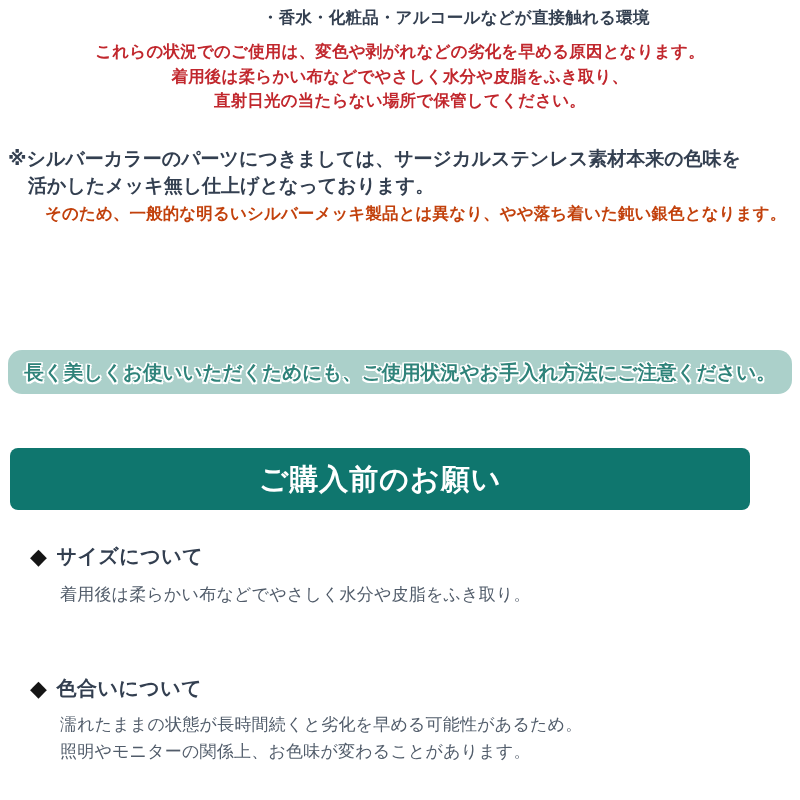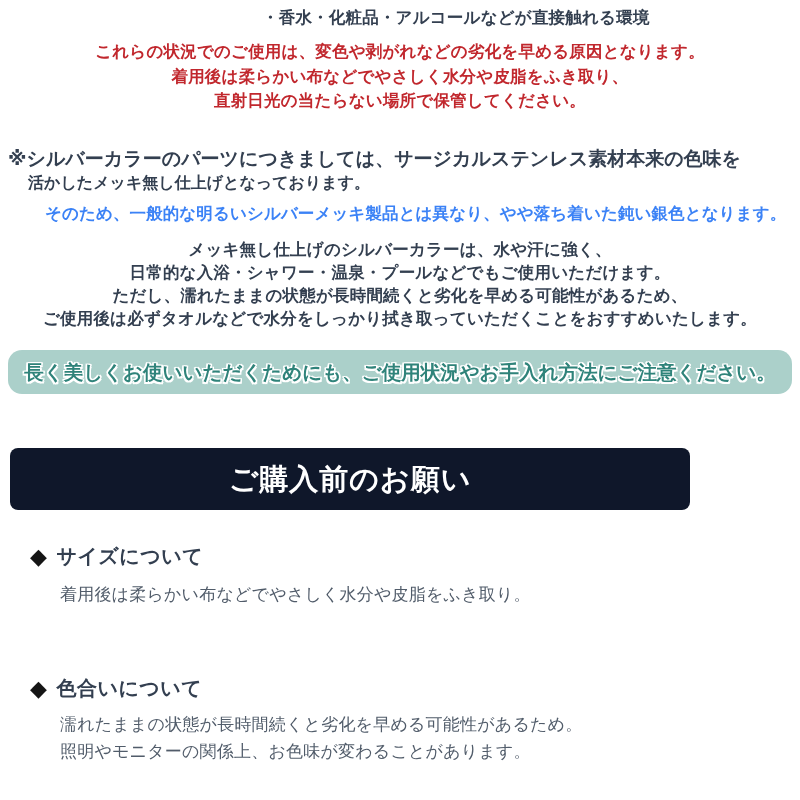--- a/index.html
+++ b/index.html
@@ -46,35 +46,35 @@
     top: 146px;
     left: 8px;
     font-size: 19px;
     font-weight: bold;
     color: #333f50;
     white-space: nowrap;
   }
   .notice-line2 {
     top: 173px;
     left: 28px;
-    font-size: 16px;
+    font-size: 19px;
     font-weight: bold;
     color: #333f50;
     white-space: nowrap;
   }
   .underlined {
     text-underline-offset: 3px;
     text-decoration-thickness: 1.5px;
   }
   .notice-red {
     top: 203px;
     left: 45px;
     font-size: 16.5px;
     font-weight: bold;
-    color: #3b82f6;
+    color: #c2410c;
     white-space: nowrap;
     letter-spacing: 0.1px;
   }
 
   
   .water-block {
     top: 238px;
     left: 0;
     width: 800px;
     text-align: center;
@@ -103,23 +103,23 @@
       -1.5px -1.5px 0 #ffffff, 1.5px -1.5px 0 #ffffff,
       -1.5px 1.5px 0 #ffffff, 1.5px 1.5px 0 #ffffff,
       0 -1.5px 0 #ffffff, 0 1.5px 0 #ffffff,
       -1.5px 0 0 #ffffff, 1.5px 0 0 #ffffff;
   }
 
   
   .purchase-header {
     top: 448px;
     left: 10px;
-    width: 680px;
+    width: 740px;
     height: 62px;
-    background: #0f172a;
+    background: #0f766e;
     border-radius: 8px;
     text-align: center;
     line-height: 62px;
     font-size: 29px;
     font-weight: bold;
     color: #ffffff;
     letter-spacing: 1px;
   }
 
   
@@ -163,26 +163,20 @@
   <div class="abs red-block">
     <div>これらの状況でのご使用は、変色や剥がれなどの劣化を早める原因となります。</div>
     <div>着用後は柔らかい布などでやさしく水分や皮脂をふき取り、</div>
     <div>直射日光の当たらない場所で保管してください。</div>
   </div>
 
   <div class="abs notice-line1 underlined">※シルバーカラーのパーツにつきましては、サージカルステンレス素材本来の色味を</div>
   <div class="abs notice-line2 underlined">活かしたメッキ無し仕上げとなっております。</div>
   <div class="abs notice-red">そのため、一般的な明るいシルバーメッキ製品とは異なり、やや落ち着いた鈍い銀色となります。</div>
 
-  <div class="abs water-block">
-    <div>メッキ無し仕上げのシルバーカラーは、水や汗に強く、</div>
-    <div>日常的な入浴・シャワー・温泉・プールなどでもご使用いただけます。</div>
-    <div>ただし、濡れたままの状態が長時間続くと劣化を早める可能性があるため、</div>
-    <div>ご使用後は必ずタオルなどで水分をしっかり拭き取っていただくことをおすすめいたします。</div>
-  </div>
 
   <div class="abs care-banner">長く美しくお使いいただくためにも、ご使用状況やお手入れ方法にご注意ください。</div>
 
   <div class="abs purchase-header">ご購入前のお願い</div>
 
   <div class="abs section-heading heading-size">
     <span class="diamond">◆</span>
     <span>サイズについて</span>
   </div>
   <div class="abs section-body body-size">着用後は柔らかい布などでやさしく水分や皮脂をふき取り。</div>

